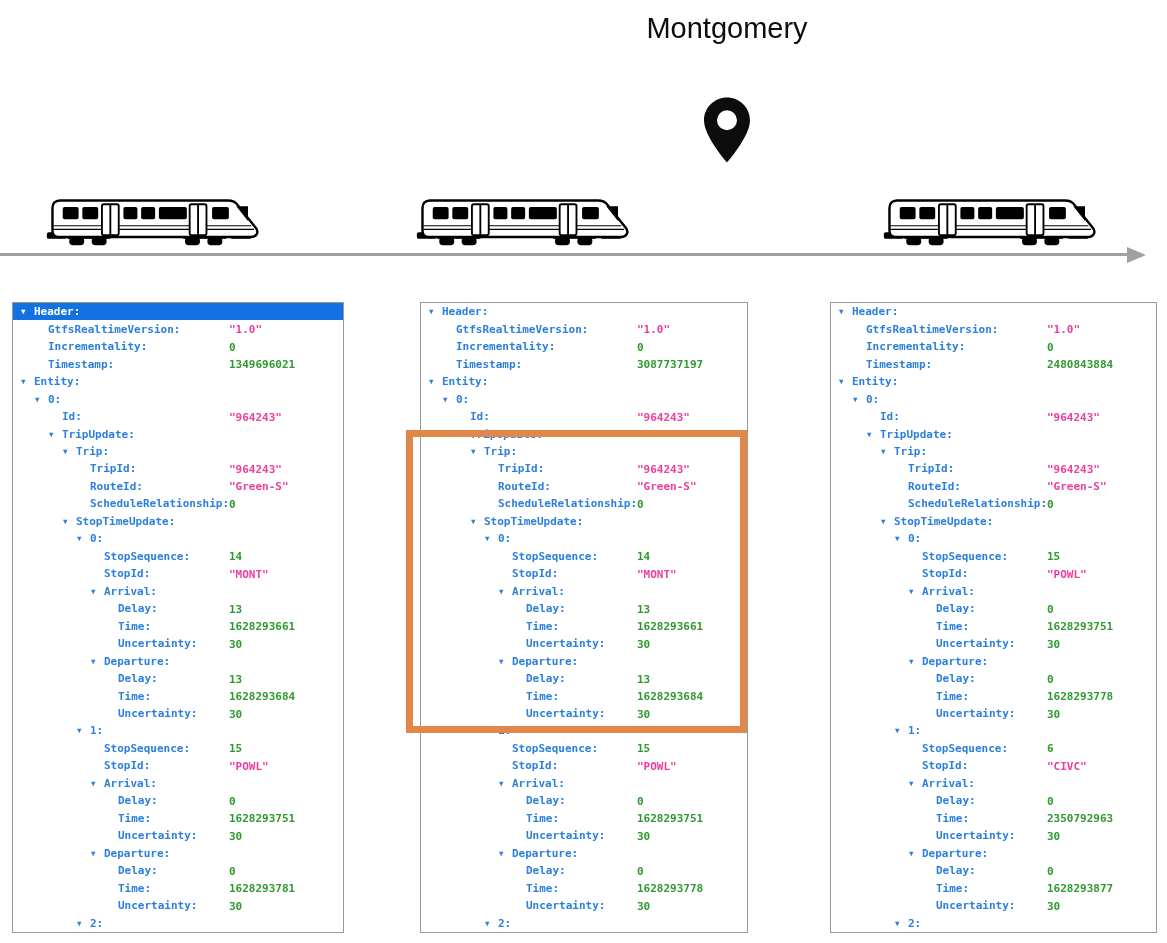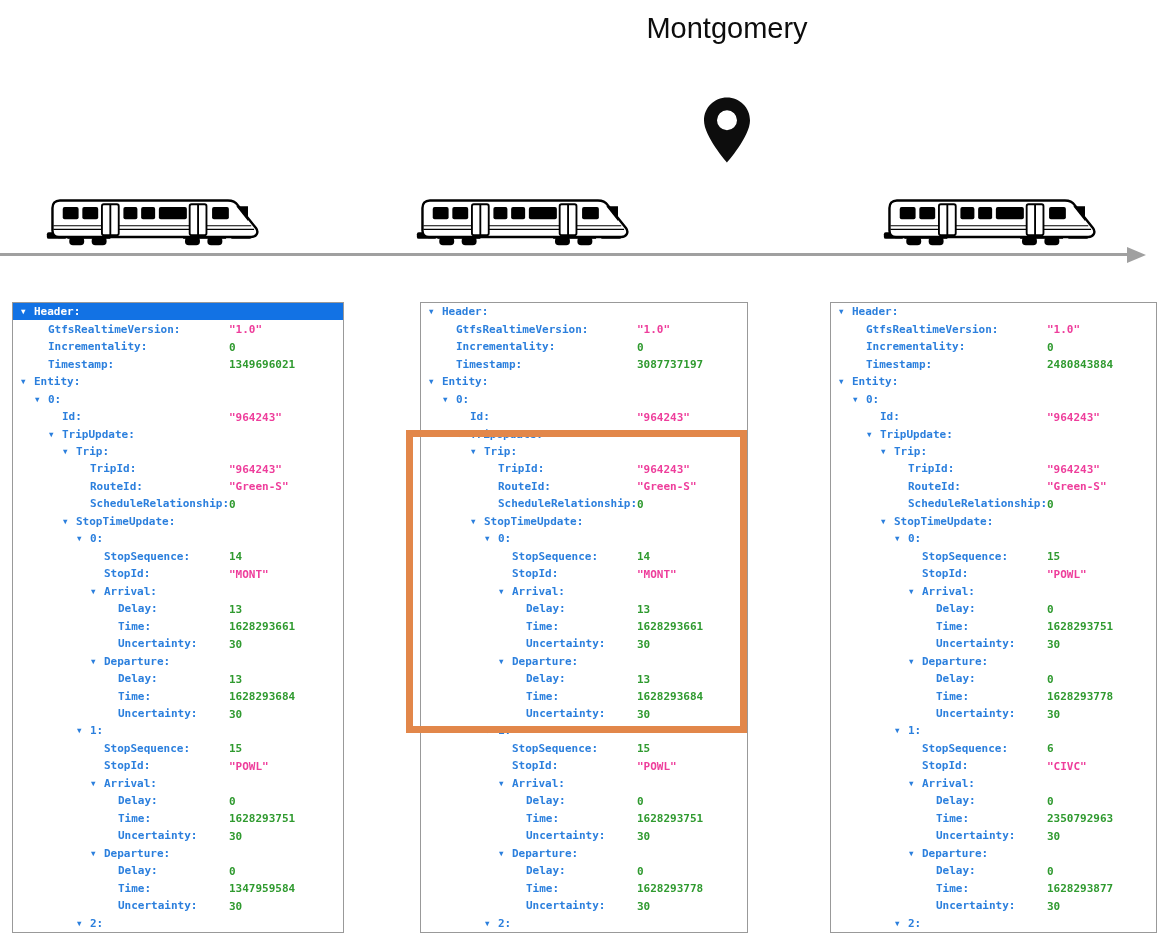--- a/index.html
+++ b/index.html
@@ -118,21 +118,21 @@
       <div class="row" style="padding-left: 92px;"><span class="tri"></span><span class="key">Uncertainty:</span><span class="val val-n">30</span></div>
       <div class="row" style="padding-left: 64px;"><span class="tri">▼</span><span class="key">1:</span></div>
       <div class="row" style="padding-left: 78px;"><span class="tri"></span><span class="key">StopSequence:</span><span class="val val-n">15</span></div>
       <div class="row" style="padding-left: 78px;"><span class="tri"></span><span class="key">StopId:</span><span class="val val-s">"POWL"</span></div>
       <div class="row" style="padding-left: 78px;"><span class="tri">▼</span><span class="key">Arrival:</span></div>
       <div class="row" style="padding-left: 92px;"><span class="tri"></span><span class="key">Delay:</span><span class="val val-n">0</span></div>
       <div class="row" style="padding-left: 92px;"><span class="tri"></span><span class="key">Time:</span><span class="val val-n">1628293751</span></div>
       <div class="row" style="padding-left: 92px;"><span class="tri"></span><span class="key">Uncertainty:</span><span class="val val-n">30</span></div>
       <div class="row" style="padding-left: 78px;"><span class="tri">▼</span><span class="key">Departure:</span></div>
       <div class="row" style="padding-left: 92px;"><span class="tri"></span><span class="key">Delay:</span><span class="val val-n">0</span></div>
-      <div class="row" style="padding-left: 92px;"><span class="tri"></span><span class="key">Time:</span><span class="val val-n">1347959584</span></div>
+      <div class="row" style="padding-left: 92px;"><span class="tri"></span><span class="key">Time:</span><span class="val val-n">1628293781</span></div>
       <div class="row" style="padding-left: 92px;"><span class="tri"></span><span class="key">Uncertainty:</span><span class="val val-n">30</span></div>
       <div class="row" style="padding-left: 64px;"><span class="tri">▼</span><span class="key">2:</span></div>
     </div>
   <div class="panel p2">
       <div class="row" style="padding-left: 8px;"><span class="tri">▼</span><span class="key">Header:</span></div>
       <div class="row" style="padding-left: 22px;"><span class="tri"></span><span class="key">GtfsRealtimeVersion:</span><span class="val val-s">"1.0"</span></div>
       <div class="row" style="padding-left: 22px;"><span class="tri"></span><span class="key">Incrementality:</span><span class="val val-n">0</span></div>
       <div class="row" style="padding-left: 22px;"><span class="tri"></span><span class="key">Timestamp:</span><span class="val val-n">3087737197</span></div>
       <div class="row" style="padding-left: 8px;"><span class="tri">▼</span><span class="key">Entity:</span></div>
       <div class="row" style="padding-left: 22px;"><span class="tri">▼</span><span class="key">0:</span></div>

